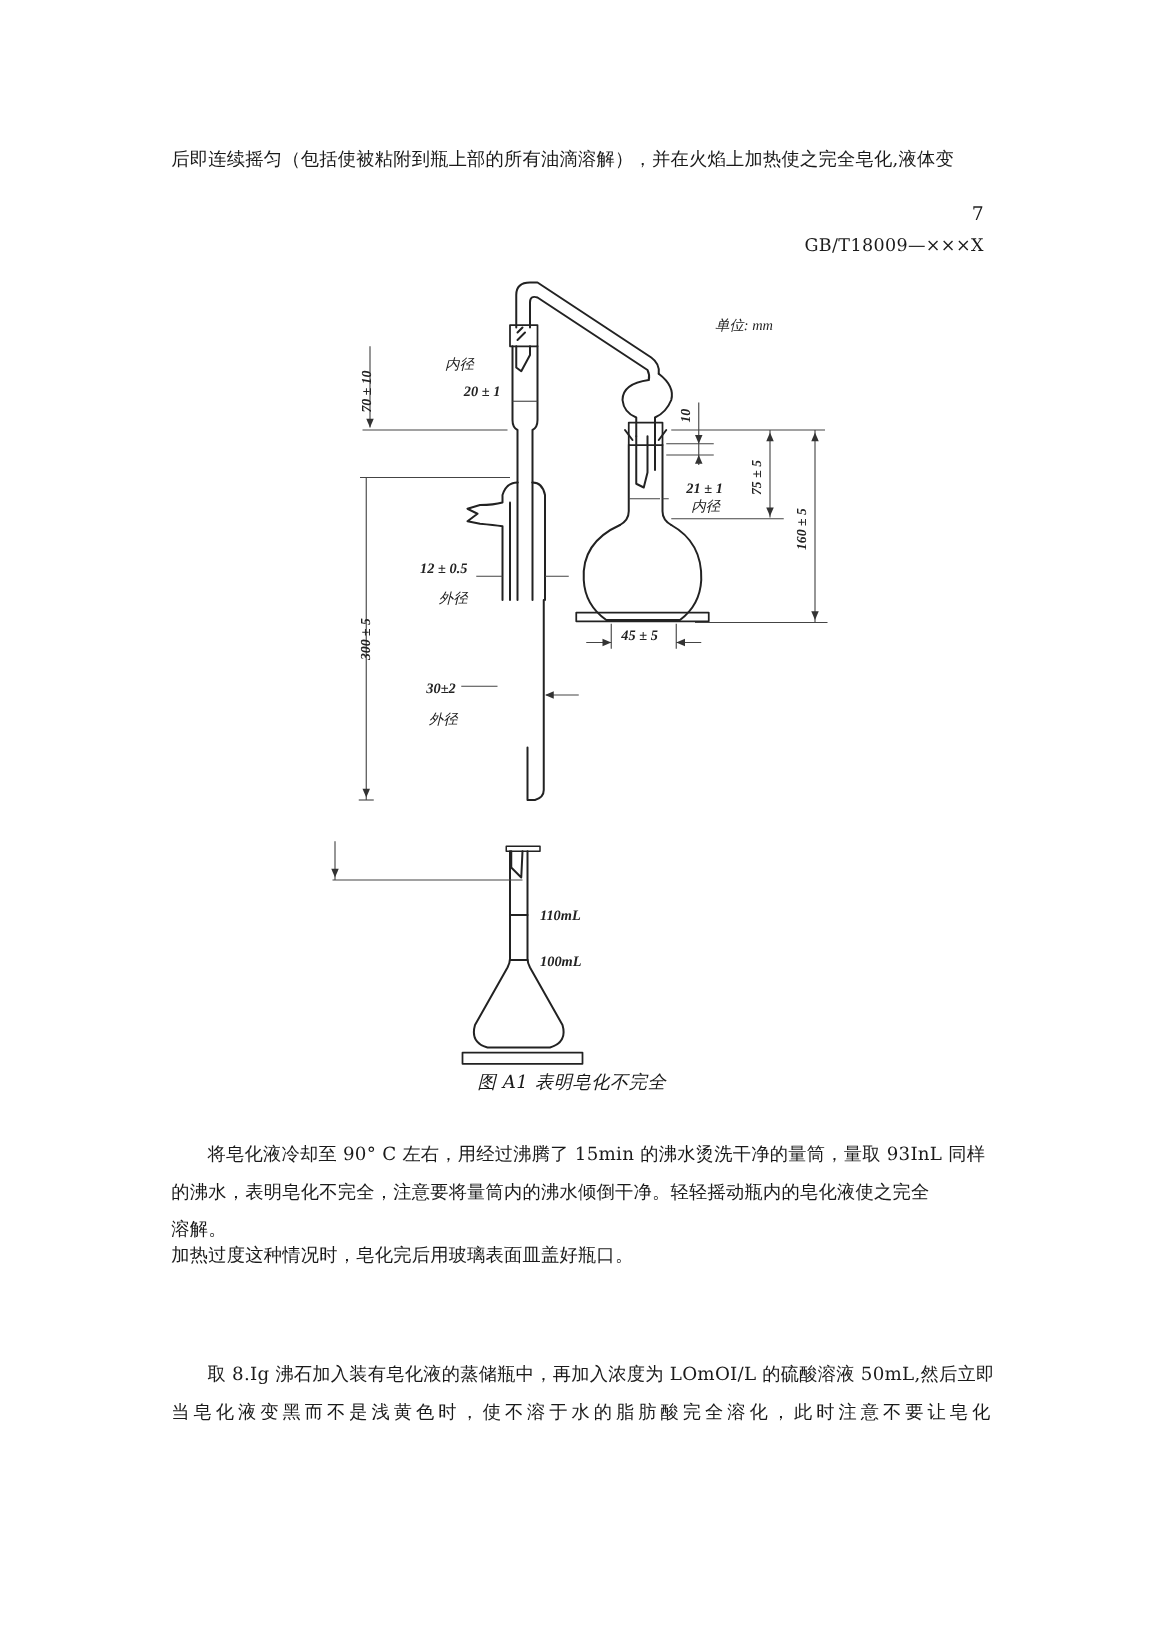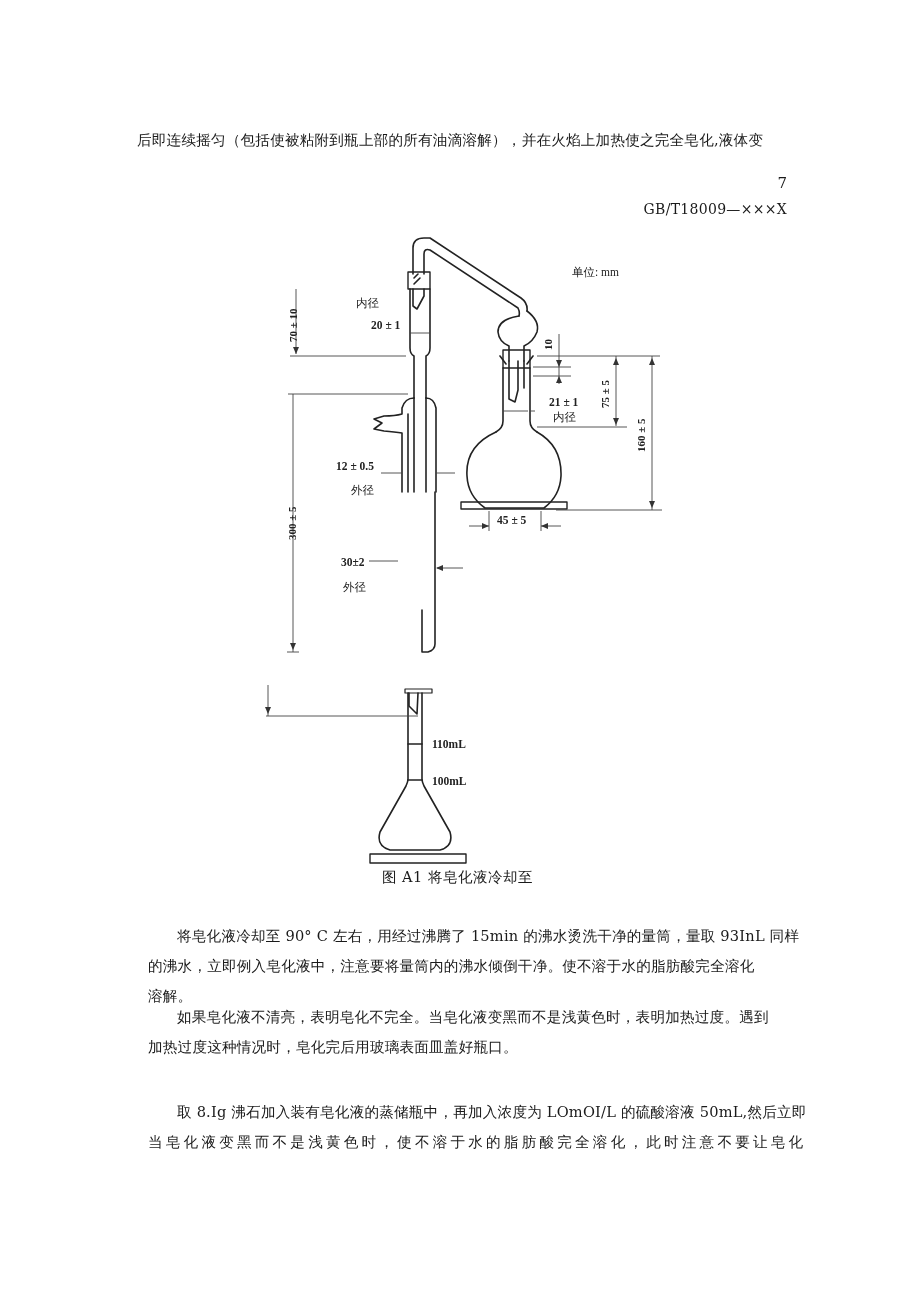--- a/index.html
+++ b/index.html
@@ -1,25 +1,25 @@
 <!DOCTYPE html>
 <html><head>
 <meta charset="utf-8">
 <style>
   html, body { margin: 0; padding: 0; background: #ffffff; }
   body { width: 920px; height: 1301px; position: relative; overflow: hidden;
          font-family: "DejaVu Serif", "Liberation Serif", serif; color: #1a1a1a; }
-  .page { position: absolute; left: 0; top: 16px; width: 920px; height: 937px; }
+  .page { position: absolute; left: 0; top: 4px; width: 920px; height: 937px; }
   .para { position: absolute; left: 137px; width: 660px; font-size: 14.6px; line-height: 30px;
           letter-spacing: 0.2px; text-align: justify; }
-  .indent { text-indent: 29px; margin-left: 11px; }
+  .indent { text-indent: 29px; }
   .line { display: block; white-space: nowrap; }
   .pagenum { position: absolute; right: 133px; top: 158px; font-size: 15px; }
   .stdno { position: absolute; right: 133px; top: 185px; font-size: 14px; letter-spacing: 0.3px; }
-  .figure { position: absolute; left: 0; top: 0; width: 920px; height: 880px; }
+  .figure { position: absolute; left: 0; top: 0; width: 920px; height: 880px; font-style: italic; }
   .caption { position: absolute; left: 382px; top: 852px; font-size: 14.5px; letter-spacing: 0.5px; }
   svg text { font-family: "Liberation Serif", "DejaVu Serif", serif; fill: #222; }
 </style>
 </head>
 <body>
 
 <div class="page">
 
   <div class="para" style="top:109px;">
     <span class="line">后即连续摇匀（包括使被粘附到瓶上部的所有油滴溶解），并在火焰上加热使之完全皂化,液体变</span>
@@ -134,31 +134,30 @@
       <text transform="translate(645,436) rotate(-90)" font-size="11" font-weight="bold">160 ± 5</text>
       <text x="336" y="454" font-size="11.5" font-weight="bold">12 ± 0.5</text>
       <text x="351" y="478" font-size="11.5">外径</text>
       <text x="497" y="508" font-size="11.5" font-weight="bold">45 ± 5</text>
       <text transform="translate(296,524) rotate(-90)" font-size="11" font-weight="bold">300 ± 5</text>
       <text x="341" y="550" font-size="11.5" font-weight="bold">30±2</text>
       <text x="343" y="575" font-size="11.5">外径</text>
       <text x="432" y="732" font-size="11.5" font-weight="bold">110mL</text>
       <text x="432" y="769" font-size="11.5" font-weight="bold">100mL</text>
     </svg>
-    <div class="caption">图 A1 将皂化液冷却至</div>
+    <div class="caption">图 A1 表明皂化不完全</div>
   </div>
 
   <div class="para indent" style="top:905px;">
     <span class="line">将皂化液冷却至 90° C 左右，用经过沸腾了 15min 的沸水烫洗干净的量筒，量取 93InL 同样</span>
-    <span class="line" style="margin-left:-29px;">的沸水，立即例入皂化液中，注意要将量筒内的沸水倾倒干净。使不溶于水的脂肪酸完全溶化</span>
+    <span class="line" style="margin-left:-29px;">的沸水，表明皂化不完全，注意要将量筒内的沸水倾倒干净。轻轻摇动瓶内的皂化液使之完全</span>
     <span class="line" style="margin-left:-29px;">溶解。</span>
   </div>
 
   <div class="para indent" style="top:986px;">
-    <span class="line">如果皂化液不清亮，表明皂化不完全。当皂化液变黑而不是浅黄色时，表明加热过度。遇到</span>
     <span class="line" style="margin-left:-29px;">加热过度这种情况时，皂化完后用玻璃表面皿盖好瓶口。</span>
   </div>
 
 
 
   <div class="para indent" style="top:1081px;">
     <span class="line">取 8.Ig 沸石加入装有皂化液的蒸储瓶中，再加入浓度为 LOmOI/L 的硫酸溶液 50mL,然后立即</span>
     <span class="line" style="margin-left:-29px; letter-spacing:3.2px;">当皂化液变黑而不是浅黄色时，使不溶于水的脂肪酸完全溶化，此时注意不要让皂化</span>
   </div>
 

